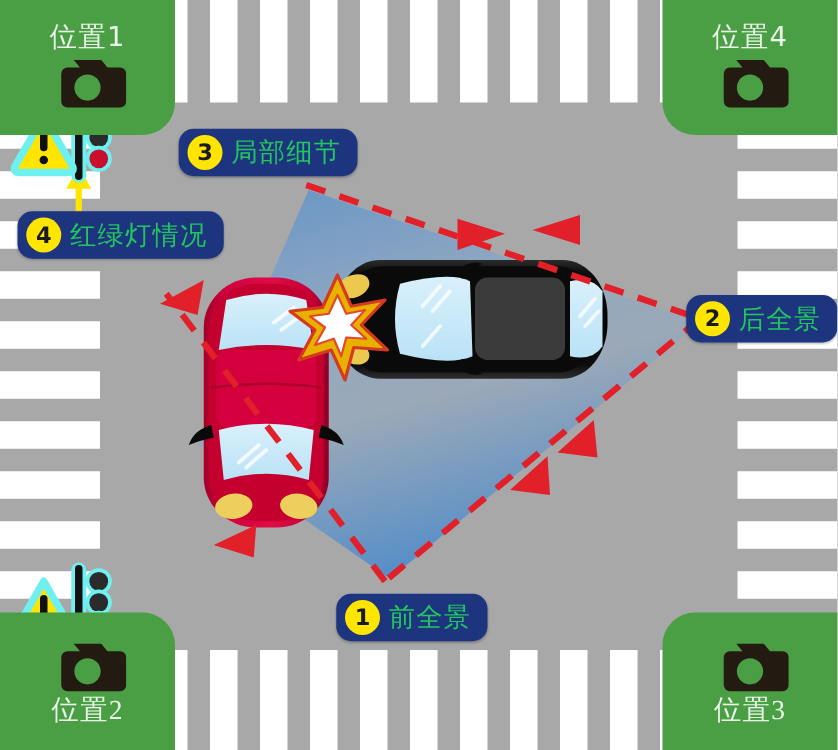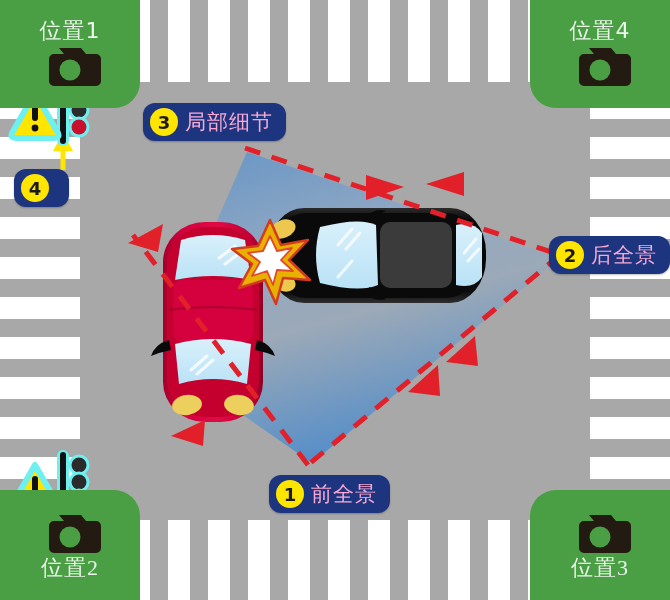--- a/index.html
+++ b/index.html
@@ -57,21 +57,21 @@
     width:28px;height:28px;flex:0 0 28px;
     border-radius:50%;
     background:#ffe500;
     color:#1a1a1a;
     font-size:18px;font-weight:bold;
     display:flex;align-items:center;justify-content:center;
     margin-right:7px;
     font-family:"DejaVu Sans","Liberation Sans",sans-serif;
   }
   .chip .txt{
-    color:#f9a8d4;
+    color:#22c55e;
     font-size:21px;
     letter-spacing:1px;
     line-height:1;
     font-family:"DejaVu Sans","Liberation Sans",sans-serif;
   }
   #chip3{left:143px;top:103px;}
   #chip4{left:14px;top:169px;}
   #chip2{left:549px;top:236px;}
   #chip1{left:269px;top:475px;}
 </style>
@@ -326,20 +326,21 @@
     <span class="cam-label">位置3</span>
   </div>
 
   <div class="chip" id="chip3">
     <span class="num">3</span>
     <span class="txt">局部细节</span>
   </div>
 
   <div class="chip" id="chip4">
     <span class="num">4</span>
+    <span class="txt">红绿灯情况</span>
   </div>
 
   <div class="chip" id="chip2">
     <span class="num">2</span>
     <span class="txt">后全景</span>
   </div>
 
   <div class="chip" id="chip1">
     <span class="num">1</span>
     <span class="txt">前全景</span>

